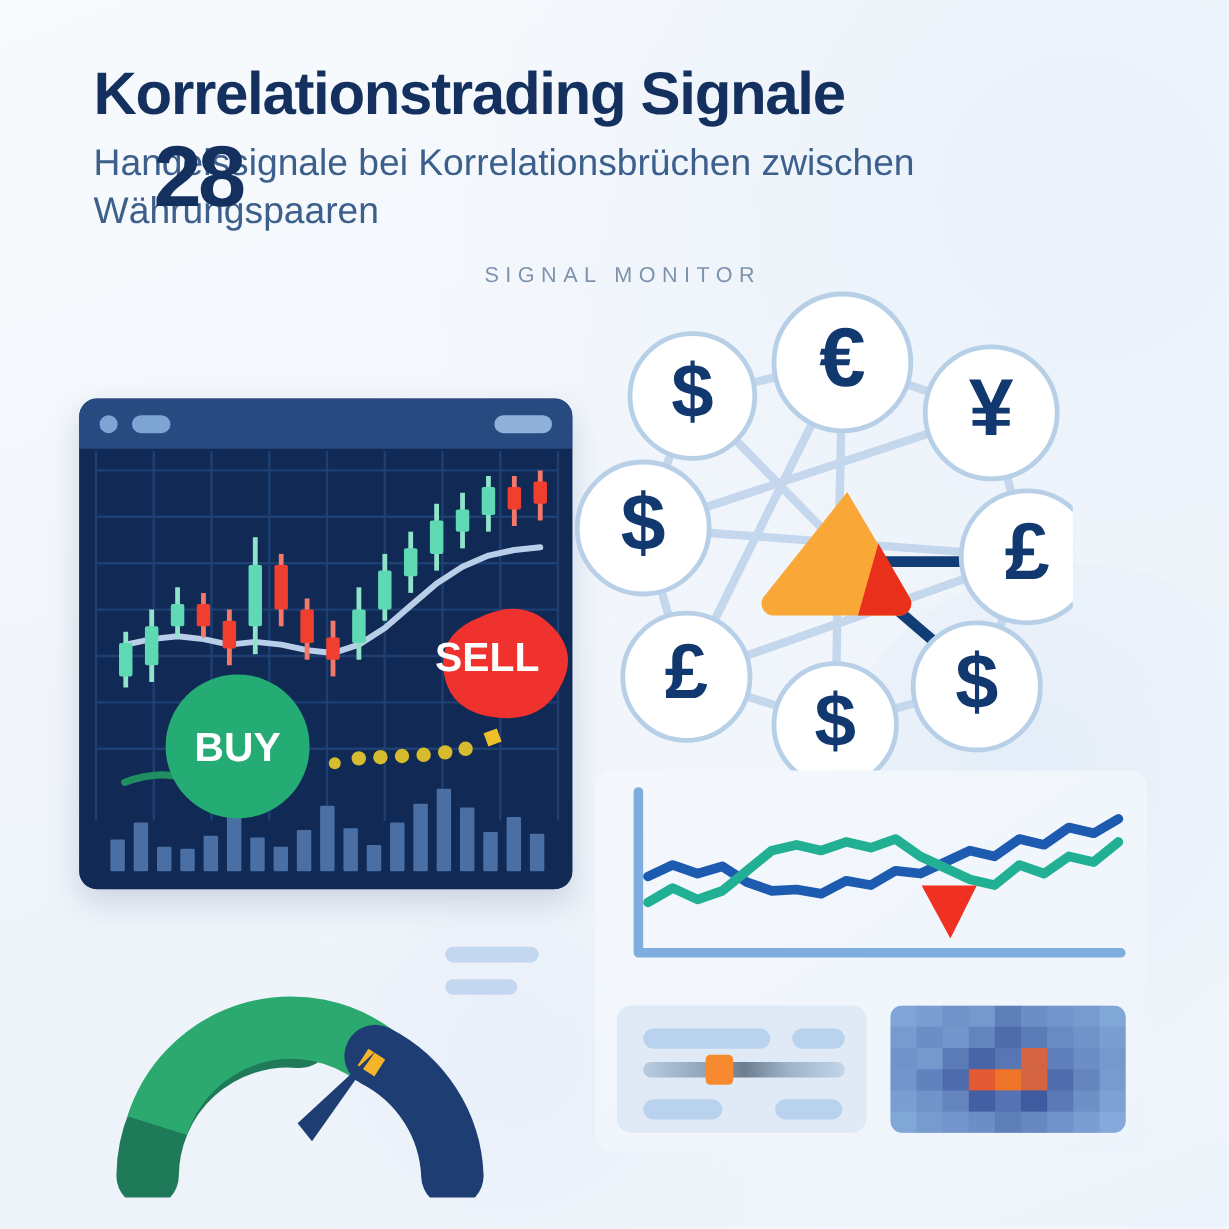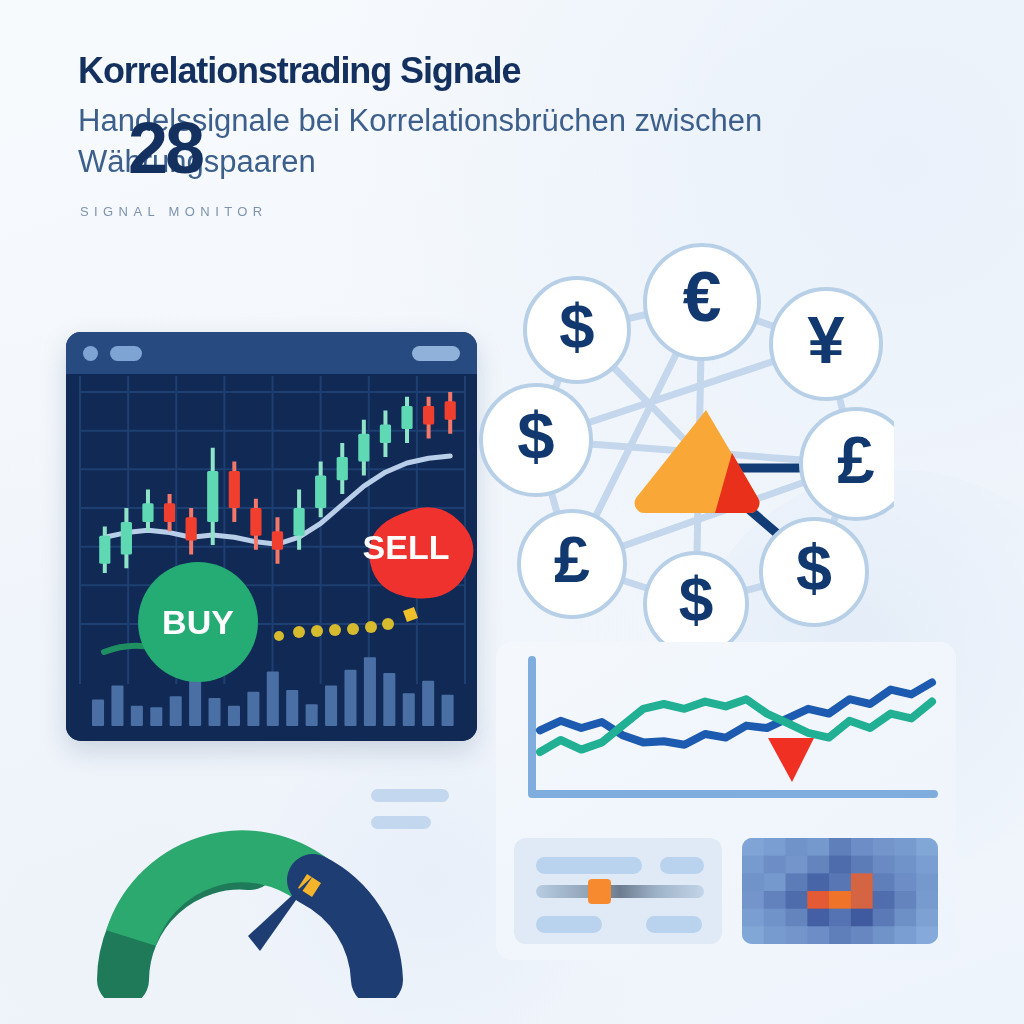--- a/index.html
+++ b/index.html
@@ -19,30 +19,31 @@
   
   .blob{position:absolute;border-radius:50%;pointer-events:none;}
   .blob-a{width:430px;height:430px;right:-90px;top:470px;
     background:radial-gradient(circle at 40% 40%,#e4edf8 0%,rgba(228,237,248,0) 70%);}
   .blob-b{width:360px;height:360px;left:250px;top:700px;
     background:radial-gradient(circle at 50% 50%,#e8eff9 0%,rgba(232,239,249,0) 72%);}
 
   
   #header{position:absolute;left:78px;top:52px;width:880px;}
   #title{
-    font-size:36px;font-weight:bold;color:#14305e;letter-spacing:-1.1px;
+    font-size:50px;font-weight:bold;color:#14305e;letter-spacing:-1.1px;
     line-height:1.04;margin:0;white-space:nowrap;
   }
   #subtitle{
     margin:12px 0 0 0;font-size:31px;color:#3c5f8c;line-height:1.30;
     font-weight:400;max-width:830px;
   }
   #eyebrow{
-    margin:22px 0 0 2px;font-size:13px;color:#7d93ad;font-weight:500;
+    margin:22px 0 0 2px;font-size:18px;color:#7d93ad;font-weight:500;
     letter-spacing:5.4px;
+    text-align:center;
   }
 
   
   #chartwin{
     position:absolute;left:66px;top:332px;width:411px;height:409px;
     border-radius:15px;background:#112a55;
     box-shadow:0 10px 26px rgba(24,52,96,.17);overflow:hidden;
   }
   #winbar{position:relative;height:42px;background:#274b80;}
   #winbar .dot{position:absolute;left:17px;top:14px;width:15px;height:15px;

